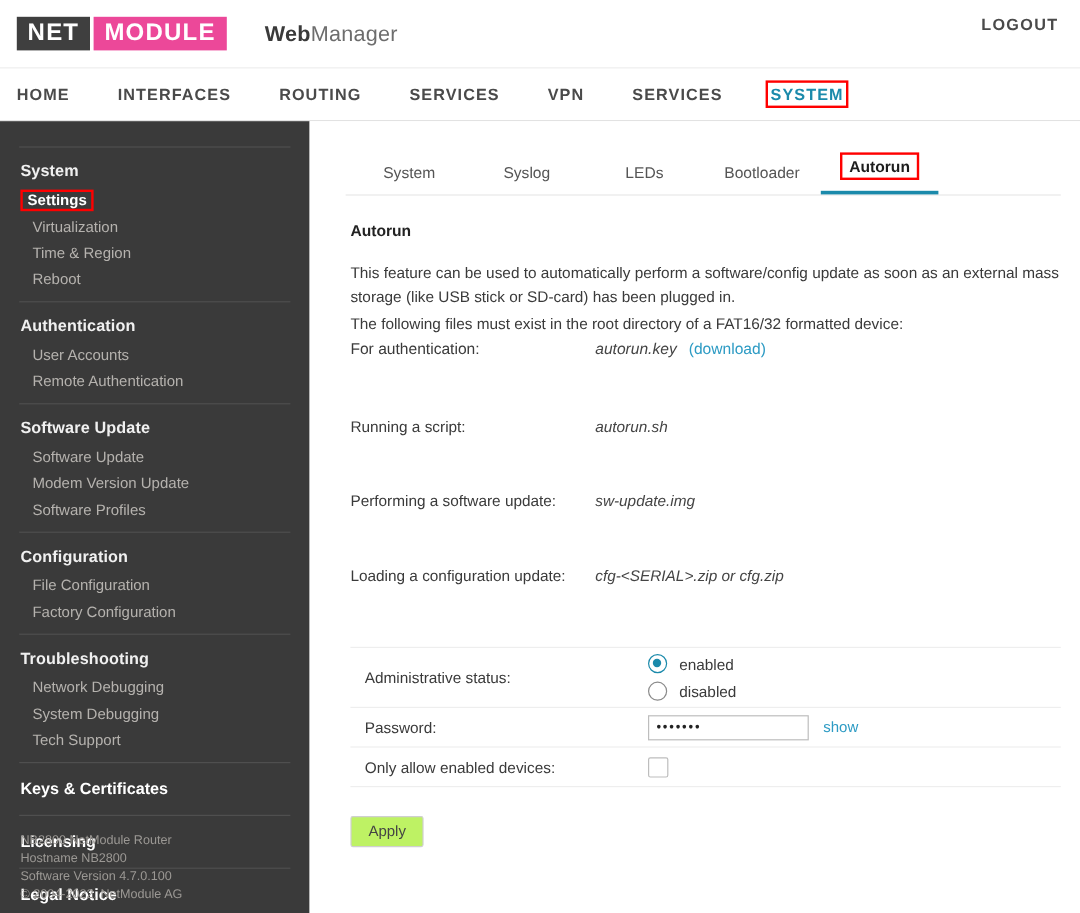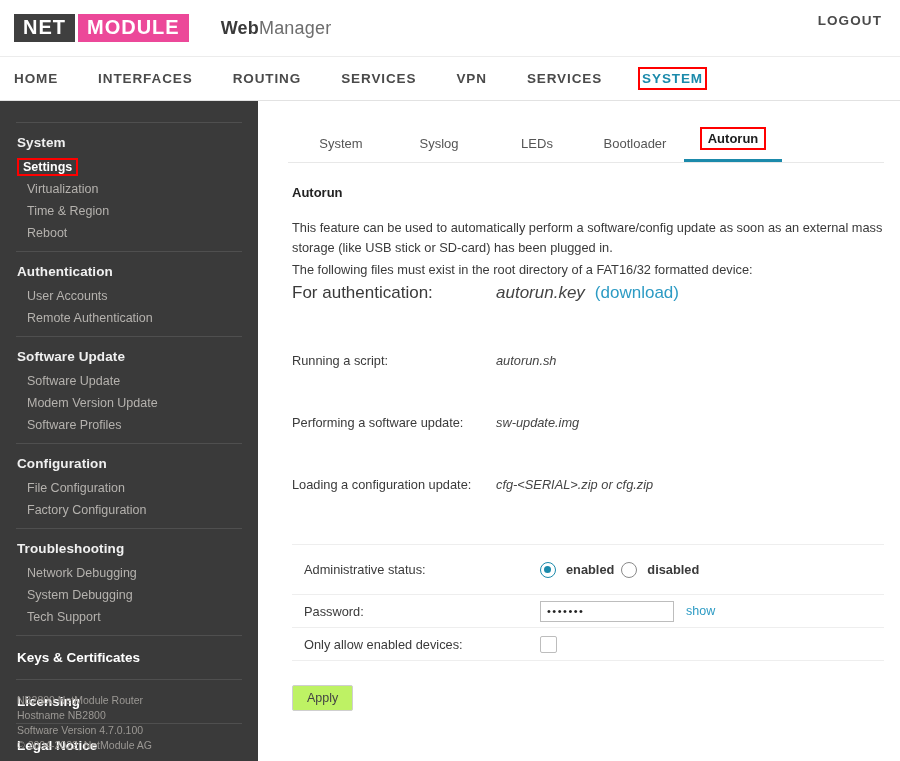--- a/index.html
+++ b/index.html
@@ -141,21 +141,21 @@
   .filerow {
     display: flex; align-items: baseline;
     margin-top: 11px; font-size: 12.8px; color: #3a3a3a;
   }
   .filerow .lbl { width: 204px; flex: 0 0 204px; }
   .filerow .val { font-style: italic; color: #444444; margin-top: 28px; }
   .dl-link { color: #2d9bc4; font-style: normal; margin-left: 10px; cursor: pointer; }
 
   .authrow {
     display: flex; align-items: baseline;
-    font-size: 17px; color: #3a3a3a;
+    font-size: 13px; color: #3a3a3a;
   }
   .authrow .lbl { width: 204px; flex: 0 0 204px; }
 
   
   .formtable {
     margin-top: 52px;
     width: 592px;
     border-top: 1px solid #eeeeee;
   }
   .frow {
@@ -164,21 +164,21 @@
     min-height: 33px;
     padding: 4px 0;
   }
   .frow .flabel {
     width: 248px; flex: 0 0 248px;
     font-size: 12.8px; color: #3a3a3a;
     padding-left: 12px;
   }
   .frow .fctl { flex: 1; display: flex; align-items: center; }
 
-  .radio-group { display: flex; flex-direction: row; gap: 7px; font-weight: bold; }
+  .radio-group { display: flex; flex-direction: column; gap: 7px; }
   .radio-opt { display: flex; align-items: center; cursor: pointer; }
   .radio {
     width: 16px; height: 16px; border-radius: 50%;
     border: 1.6px solid #8a8a8a; background: #ffffff;
     display: inline-block; position: relative; flex: 0 0 16px;
   }
   .radio.on { border-color: #1b8aab; }
   .radio.on::after {
     content: ""; position: absolute;
     left: 3px; top: 3px; width: 7px; height: 7px;

